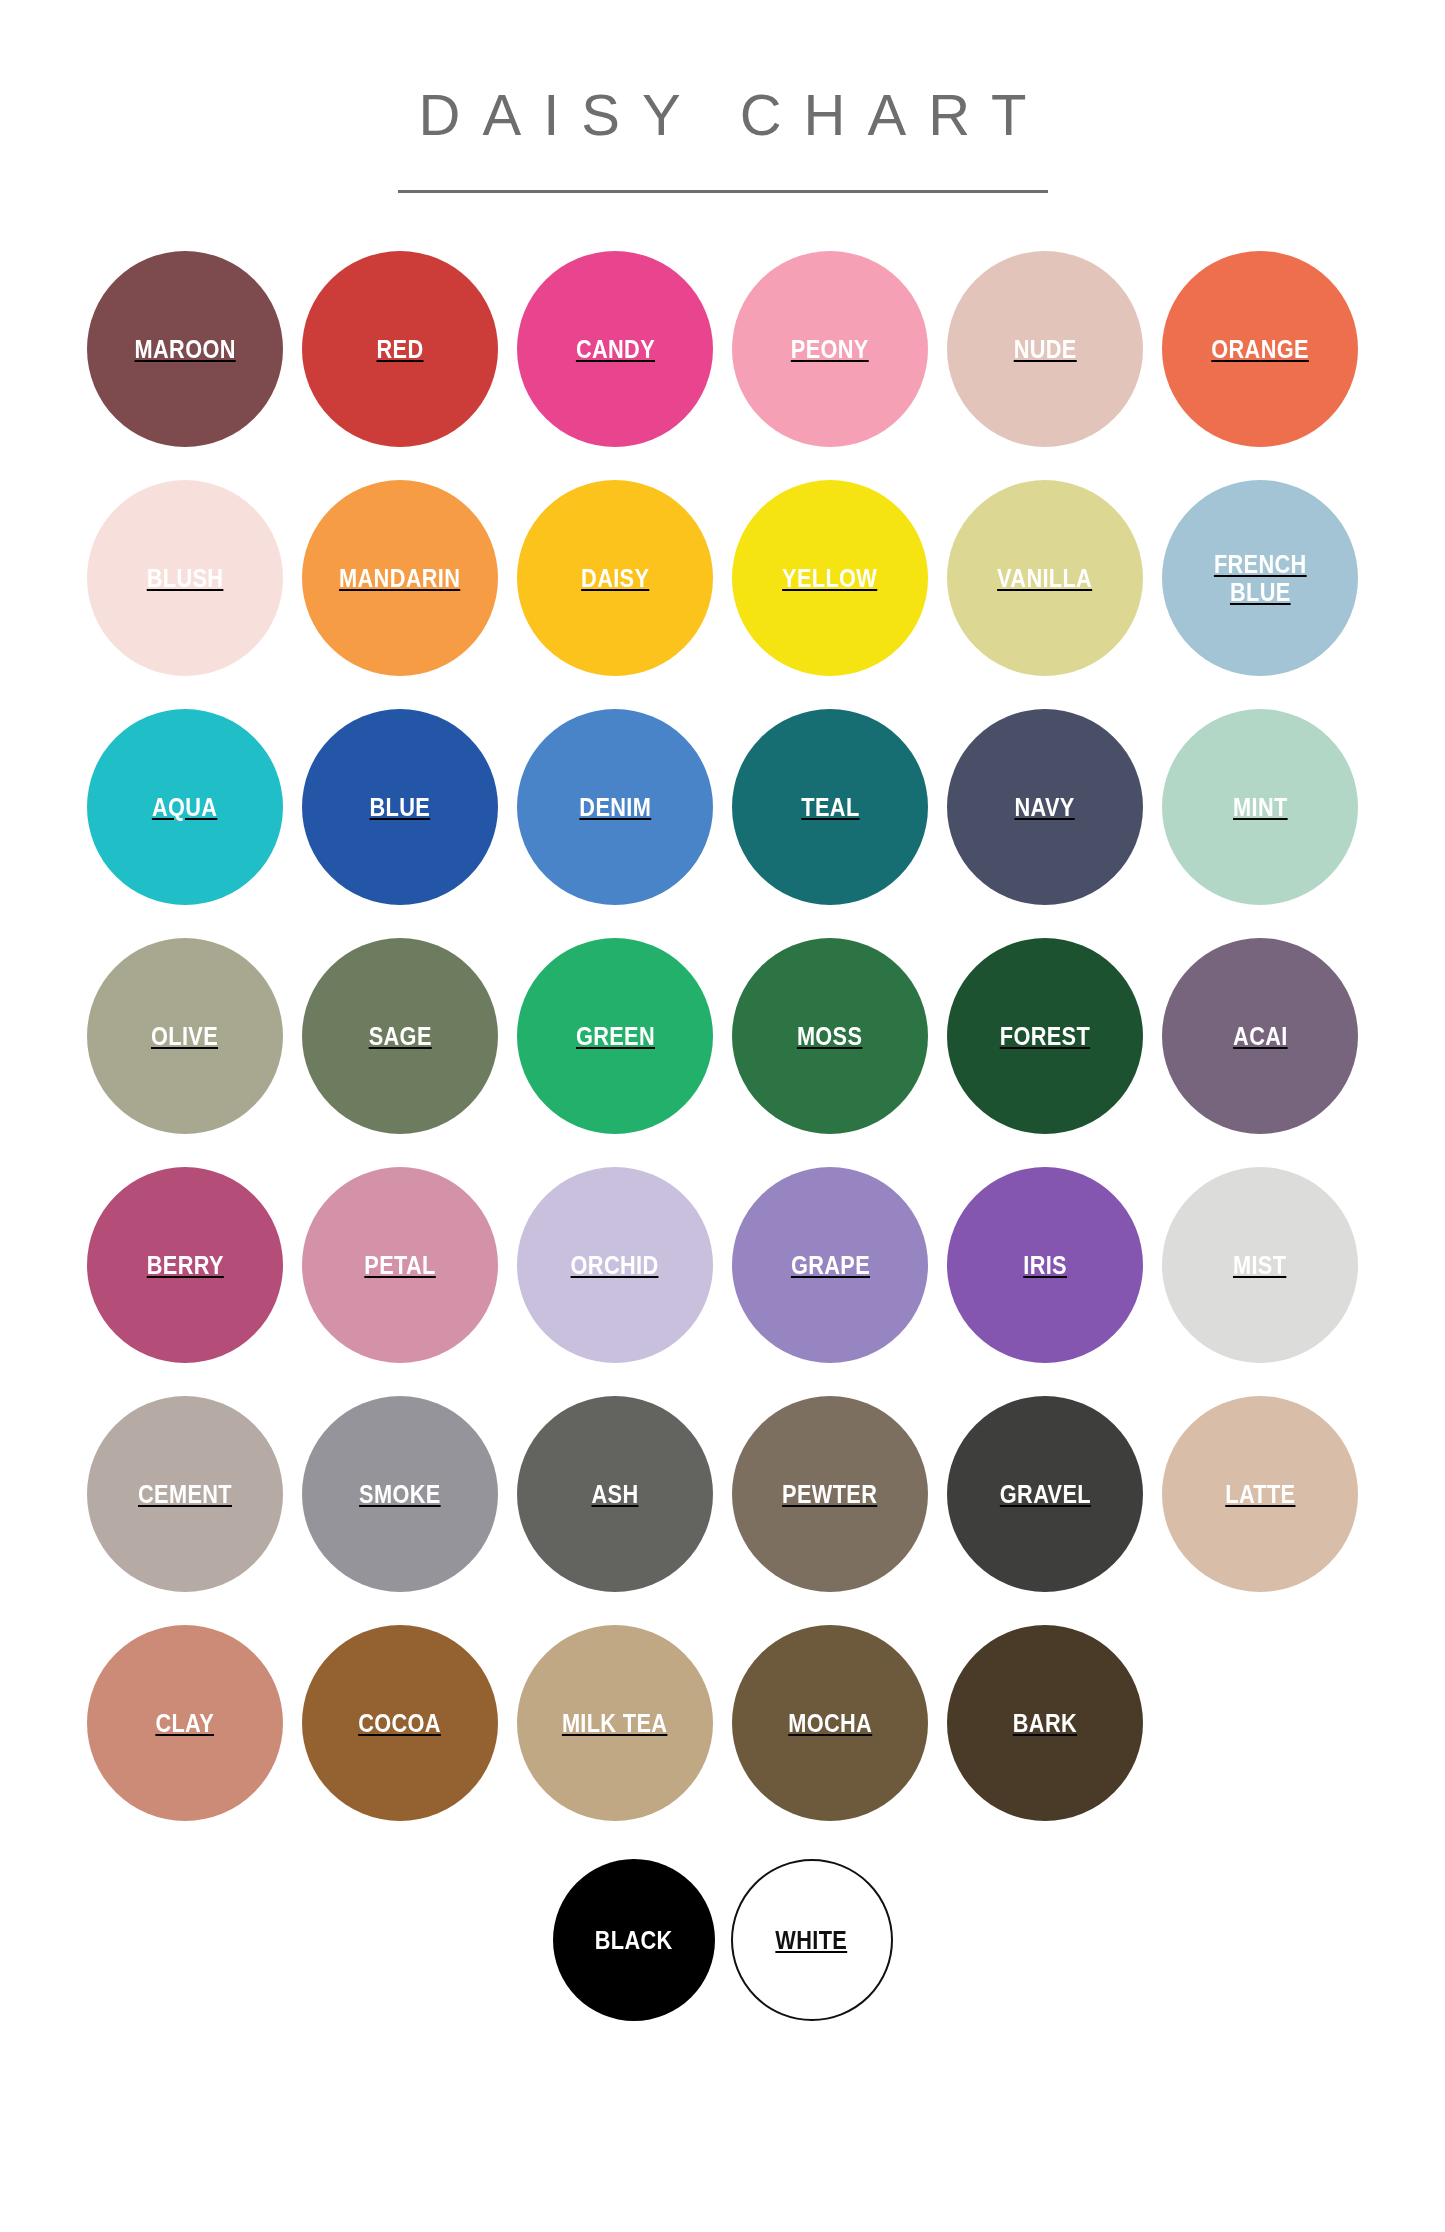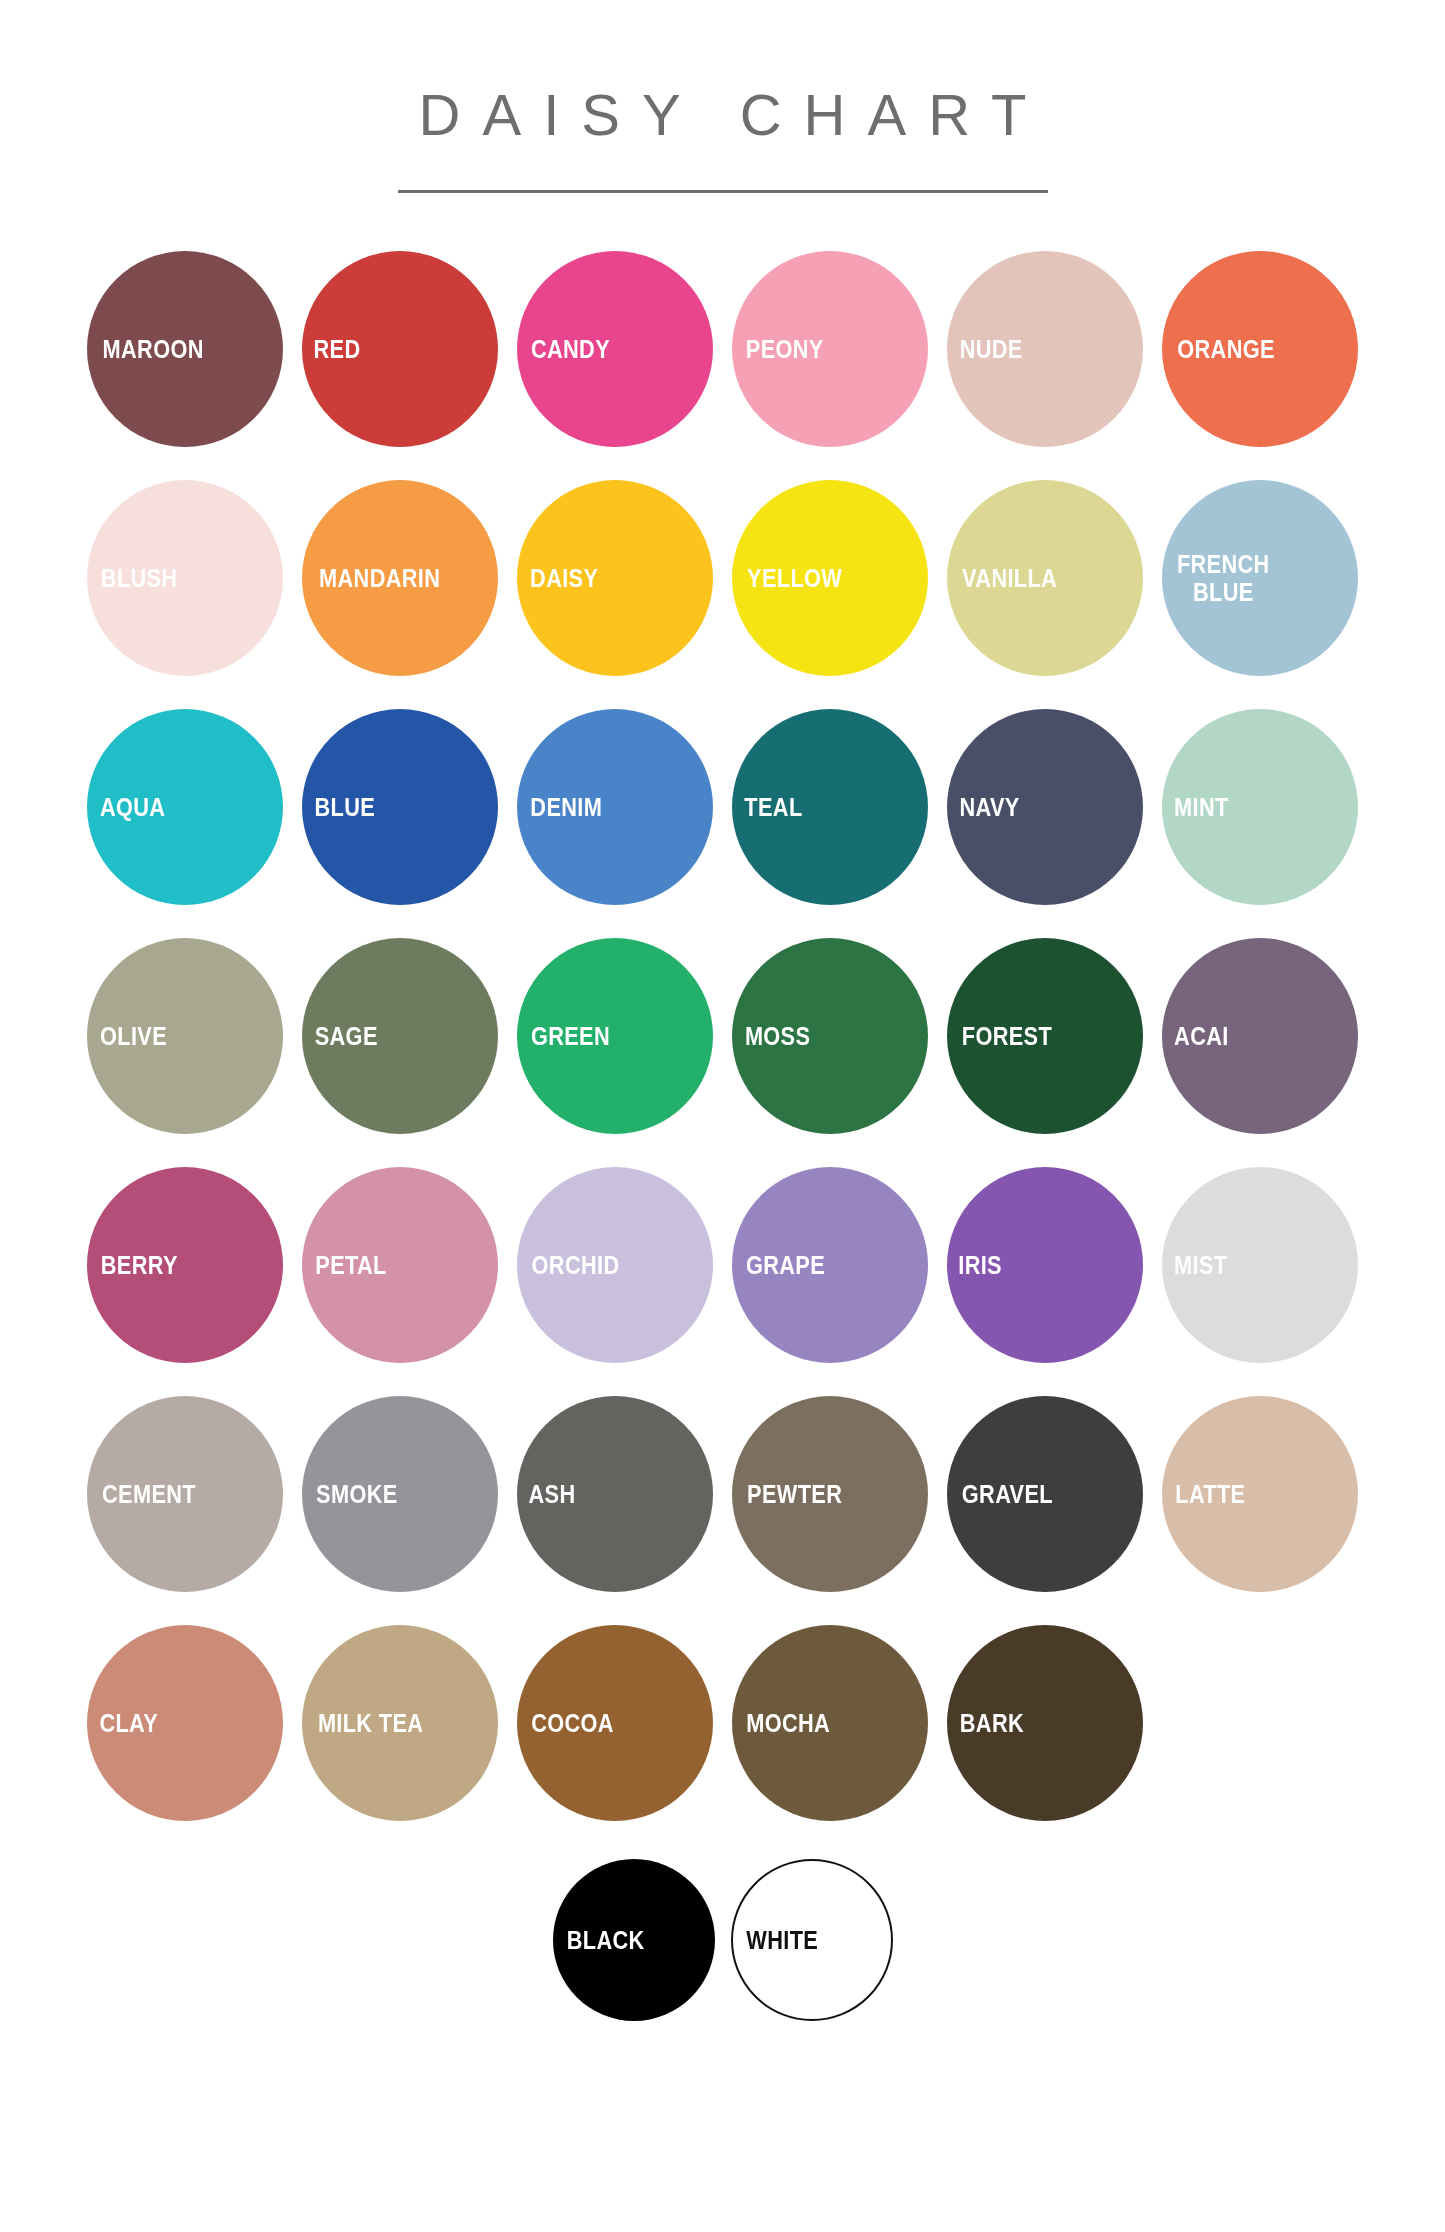--- a/index.html
+++ b/index.html
@@ -58,22 +58,23 @@
     column-gap: 0px;
     justify-items: center;
   }
 
   .swatch {
     width: 196px;
     height: 196px;
     border-radius: 50%;
     display: flex;
     align-items: center;
-    justify-content: flex-start;
+    justify-content: center;
     box-sizing: border-box;
+    text-decoration: underline;
   }
 
   .swatch-label {
     font-family: "Liberation Sans", sans-serif;
     font-weight: 700;
     font-size: 25px;
     letter-spacing: 0.4px;
     line-height: 1.12;
     text-align: center;
     text-transform: uppercase;
@@ -218,25 +219,25 @@
       </div>
       <div class="swatch" style="background: rgb(62, 62, 60);">
         <span class="swatch-label" style="color: rgb(255, 255, 255);">GRAVEL</span>
       </div>
       <div class="swatch" style="background: rgb(216, 189, 168);">
         <span class="swatch-label" style="color: rgb(255, 255, 255);">LATTE</span>
       </div>
       <div class="swatch" style="background: rgb(204, 139, 119);">
         <span class="swatch-label" style="color: rgb(255, 255, 255);">CLAY</span>
       </div>
+      <div class="swatch" style="background: rgb(148, 98, 49);">
+        <span class="swatch-label" style="color: rgb(255, 255, 255);">COCOA</span>
+      </div>
       <div class="swatch" style="background: rgb(191, 168, 131);">
         <span class="swatch-label" style="color: rgb(255, 255, 255);">MILK TEA</span>
-      </div>
-      <div class="swatch" style="background: rgb(148, 98, 49);">
-        <span class="swatch-label" style="color: rgb(255, 255, 255);">COCOA</span>
       </div>
       <div class="swatch" style="background: rgb(109, 90, 60);">
         <span class="swatch-label" style="color: rgb(255, 255, 255);">MOCHA</span>
       </div>
       <div class="swatch" style="background: rgb(74, 58, 40);">
         <span class="swatch-label" style="color: rgb(255, 255, 255);">BARK</span>
       </div>
     </div>
 
   <div class="bottom-row">

